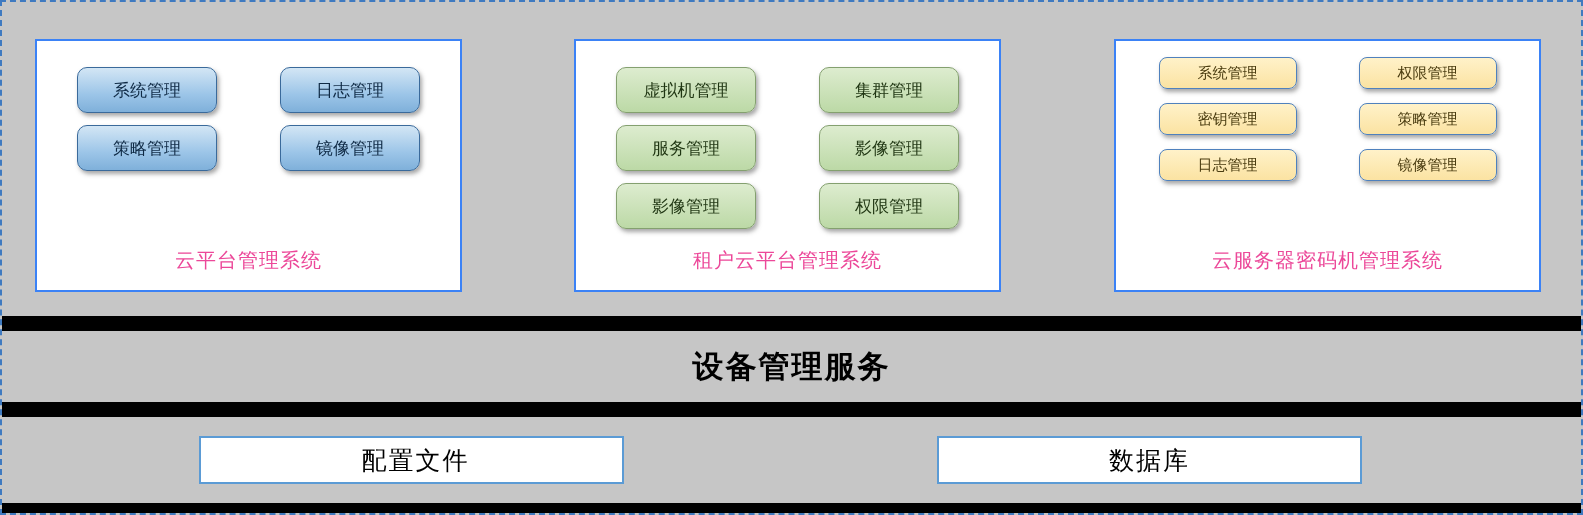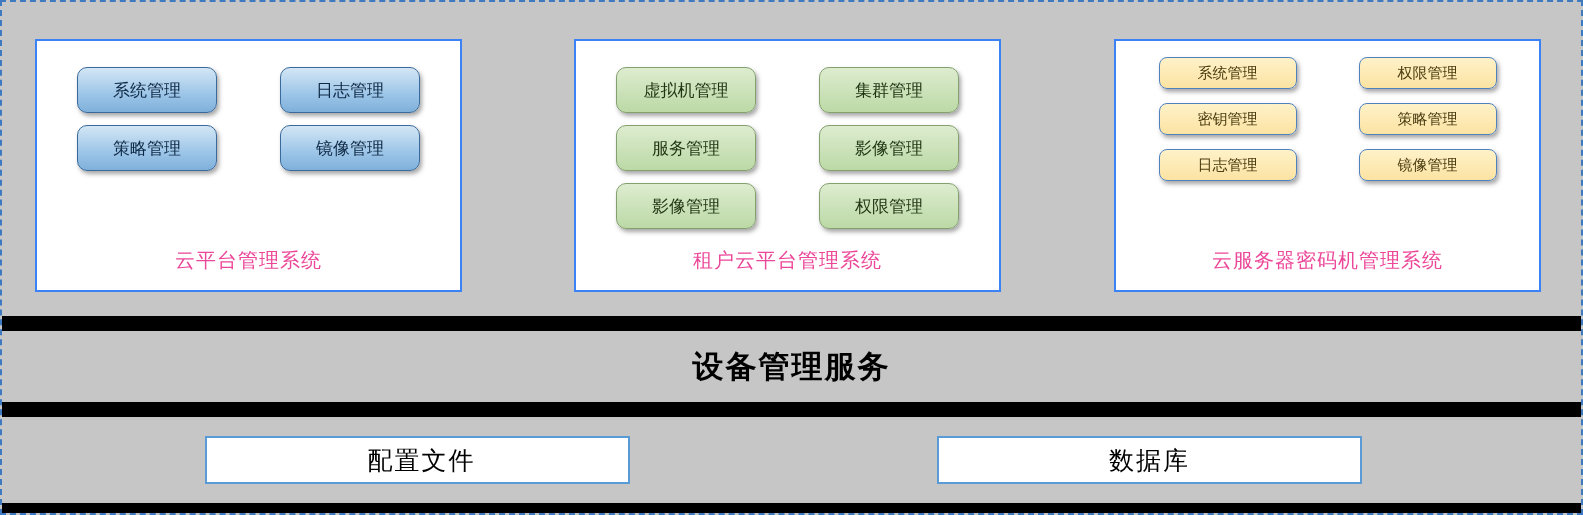--- a/index.html
+++ b/index.html
@@ -114,21 +114,21 @@
     height: 48px;
     background: #ffffff;
     border: 2px solid #5b9bd5;
     display: flex;
     align-items: center;
     justify-content: center;
     font-size: 25px;
     color: #000000;
     letter-spacing: 2px;
   }
-  .box-config { left: 203px; padding-left: 8px; }
+  .box-config { left: 197px; padding-left: 8px; }
   .box-db { left: 935px; }
 </style>
 </head>
 <body>
 
 <div class="stage">
 
   <section class="panel panel-1">
     <div class="btn-grid">
       <div class="mod-btn blue">系统管理</div>

